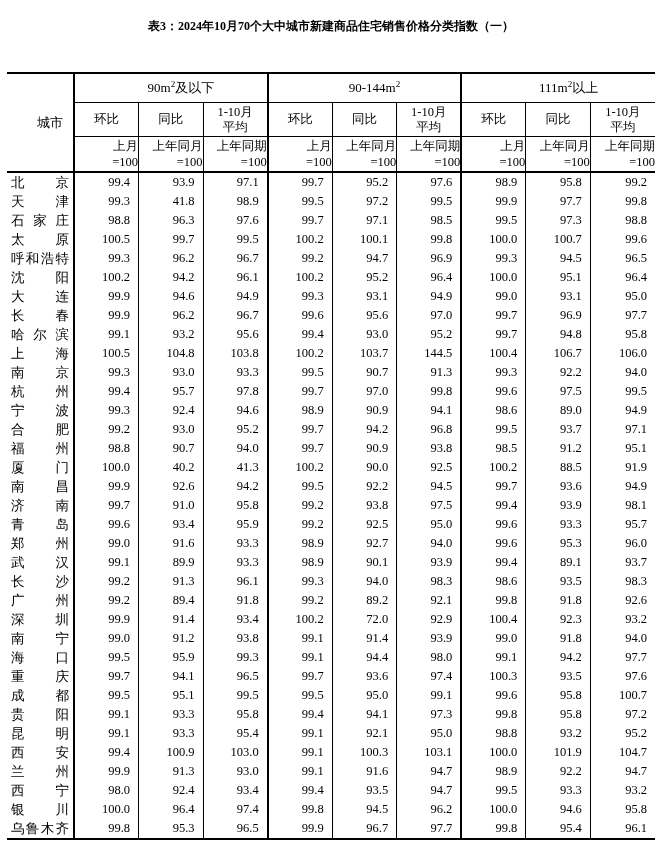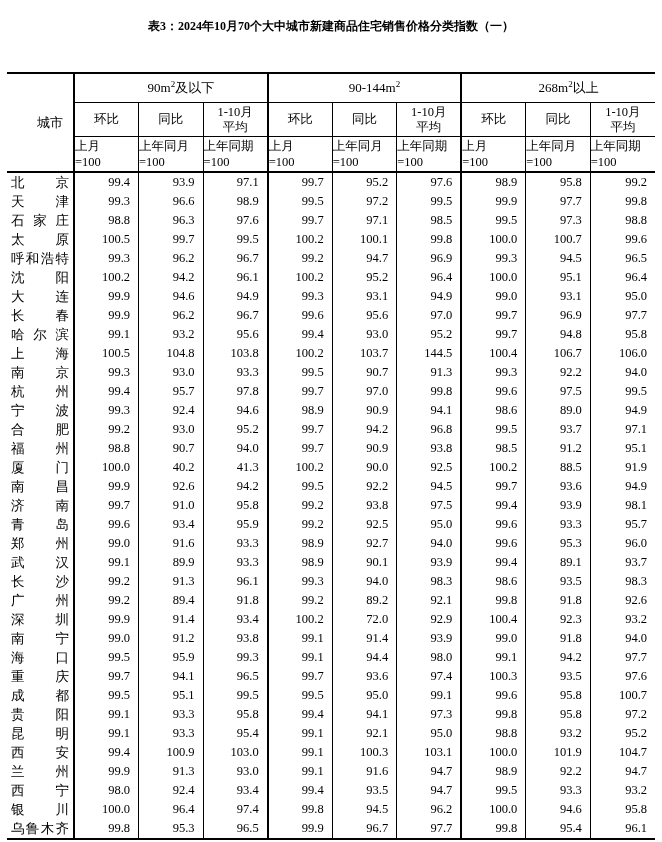--- a/index.html
+++ b/index.html
@@ -20,21 +20,21 @@
   col.c-city{width:67px;}
   col.c-num{width:64.5px;}
   th{font-weight:normal;padding:0;}
   td{padding:0;}
   
   th.vb,td.vb{border-left:1px solid #000;}
   th.grp,td.grp{border-left:2px solid #000;}
   
   thead tr.r1 th{height:28px;font-size:13px;text-align:center;vertical-align:middle;border-bottom:1px solid #000;padding-left:20px;}
   thead tr.r2 th{height:33px;font-size:12.5px;text-align:center;vertical-align:middle;border-bottom:1px solid #000;white-space:pre-line;line-height:15px;}
-  thead tr.r3 th{height:34px;font-size:12.5px;text-align:left;vertical-align:middle;white-space:pre-line;line-height:16px;}
+  thead tr.r3 th{height:34px;font-size:12.5px;text-align:right;vertical-align:middle;white-space:pre-line;line-height:16px;}
   thead{border-bottom:2px solid #000;}
   th.city-h{font-size:13.5px;text-align:center;vertical-align:middle;border-bottom:none;margin-top:36px;}
   sup{font-size:9px;}
   
   tbody td{height:19px;font-size:12.5px;}
   td.num{text-align:right;padding-right:8px;line-height:19px;}
   td.city{font-size:13.5px;}
   .just{display:flex;justify-content:space-between;padding:0 4px 0 4px;line-height:19px;}
   .just span{display:block;}
 </style>
@@ -55,21 +55,21 @@
         <col class="c-num">
       <col class="c-num">
         <col class="c-num">
         <col class="c-num">
     </colgroup>
     <thead>
       <tr class="r1">
         <th rowspan="3" class="city-h">城市</th>
         <th colspan="3" class="grp"><span>90m</span><sup>2</sup><span>及以下</span></th>
         <th colspan="3" class="grp"><span>90-144m</span><sup>2</sup><span></span></th>
-        <th colspan="3" class="grp"><span>268m</span><sup>2</sup><span>以上</span></th>
+        <th colspan="3" class="grp"><span>111m</span><sup>2</sup><span>以上</span></th>
       </tr>
       <tr class="r2">
         <th class="grp">环比</th>
         <th class="vb">同比</th>
         <th class="vb">1-10月
 平均</th>
         <th class="grp">环比</th>
         <th class="vb">同比</th>
         <th class="vb">1-10月
 平均</th>
@@ -118,21 +118,21 @@
           <td class="num vb">99.2</td>
         </tr>
         <tr>
           <td class="city">
             <span class="just">
               <span>天</span>
               <span>津</span>
             </span>
           </td>
           <td class="num grp">99.3</td>
-          <td class="num vb">96.6</td>
+          <td class="num vb">41.8</td>
           <td class="num vb">98.9</td>
           <td class="num grp">99.5</td>
           <td class="num vb">97.2</td>
           <td class="num vb">99.5</td>
           <td class="num grp">99.9</td>
           <td class="num vb">97.7</td>
           <td class="num vb">99.8</td>
         </tr>
         <tr>
           <td class="city">

